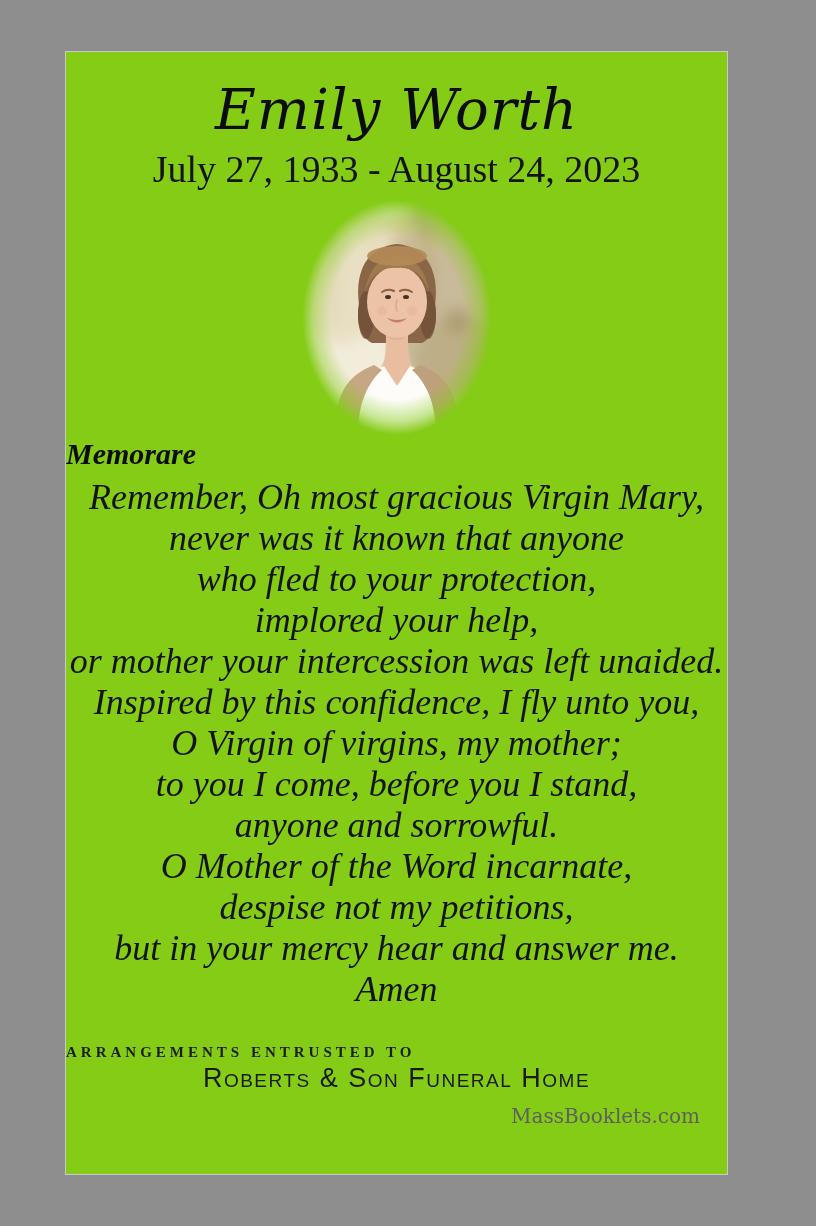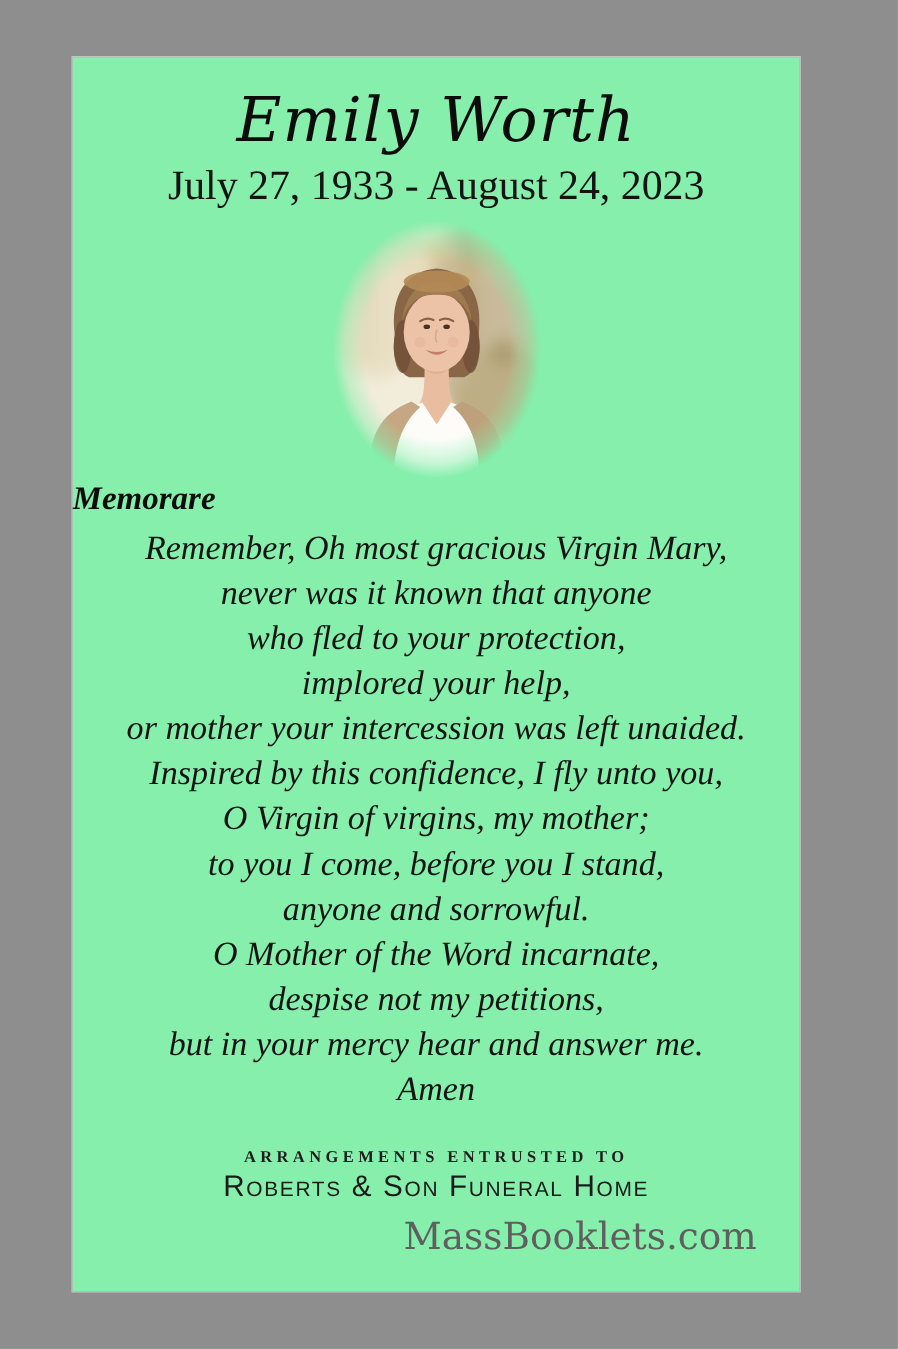--- a/index.html
+++ b/index.html
@@ -11,21 +11,21 @@
     background: #8e8e8e;
     font-family: "Liberation Serif", serif;
   }
   .stage { position: relative; width: 816px; height: 1226px; }
   .card {
     position: absolute;
     left: 66px;
     top: 52px;
     width: 661px;
     height: 1122px;
-    background: #86efac;
+    background: #84cc16;
     outline: 1px solid #c9c9c9;
     color: #111;
   }
   .name {
     margin-top: 26px;
     text-align: center;
     font-family: "DejaVu Serif", serif;
     font-style: italic;
     font-size: 56px;
     line-height: 64px;
@@ -53,50 +53,49 @@
     font-style: italic;
     font-size: 30px;
     line-height: 38px;
     color: #0d0d0d;
   }
   .prayer-lines { margin-top: 4px; }
   .prayer-line {
     text-align: center;
     font-family: "Liberation Serif", serif;
     font-style: italic;
-    font-size: 31px;
+    font-size: 36px;
     line-height: 41px;
     color: #141414;
     white-space: nowrap;
   }
   .footer-entrusted {
     margin-top: 34px;
-    text-align: center;
     font-family: "Liberation Serif", serif;
     font-weight: bold;
     font-size: 15px;
     letter-spacing: 4px;
     color: #1d1d1d;
     text-transform: uppercase;
   }
   .footer-home {
     margin-top: 2px;
     text-align: center;
     font-family: Liberation Sans, sans-serif;
     font-variant: small-caps;
     font-size: 27px;
     letter-spacing: 1.5px;
     color: #1a1a1a;
   }
   .branding {
     margin-top: 10px;
     text-align: right;
-    padding-right: 39px;
+    padding-right: 27px;
     font-family: "DejaVu Serif", serif;
-    font-size: 34px;
+    font-size: 20px;
     color: #5f5f5f;
   }
 </style>
 </head>
 <body>
 
 <div class="stage">
   <div class="card">
 
     <div class="name">Emily Worth</div>

